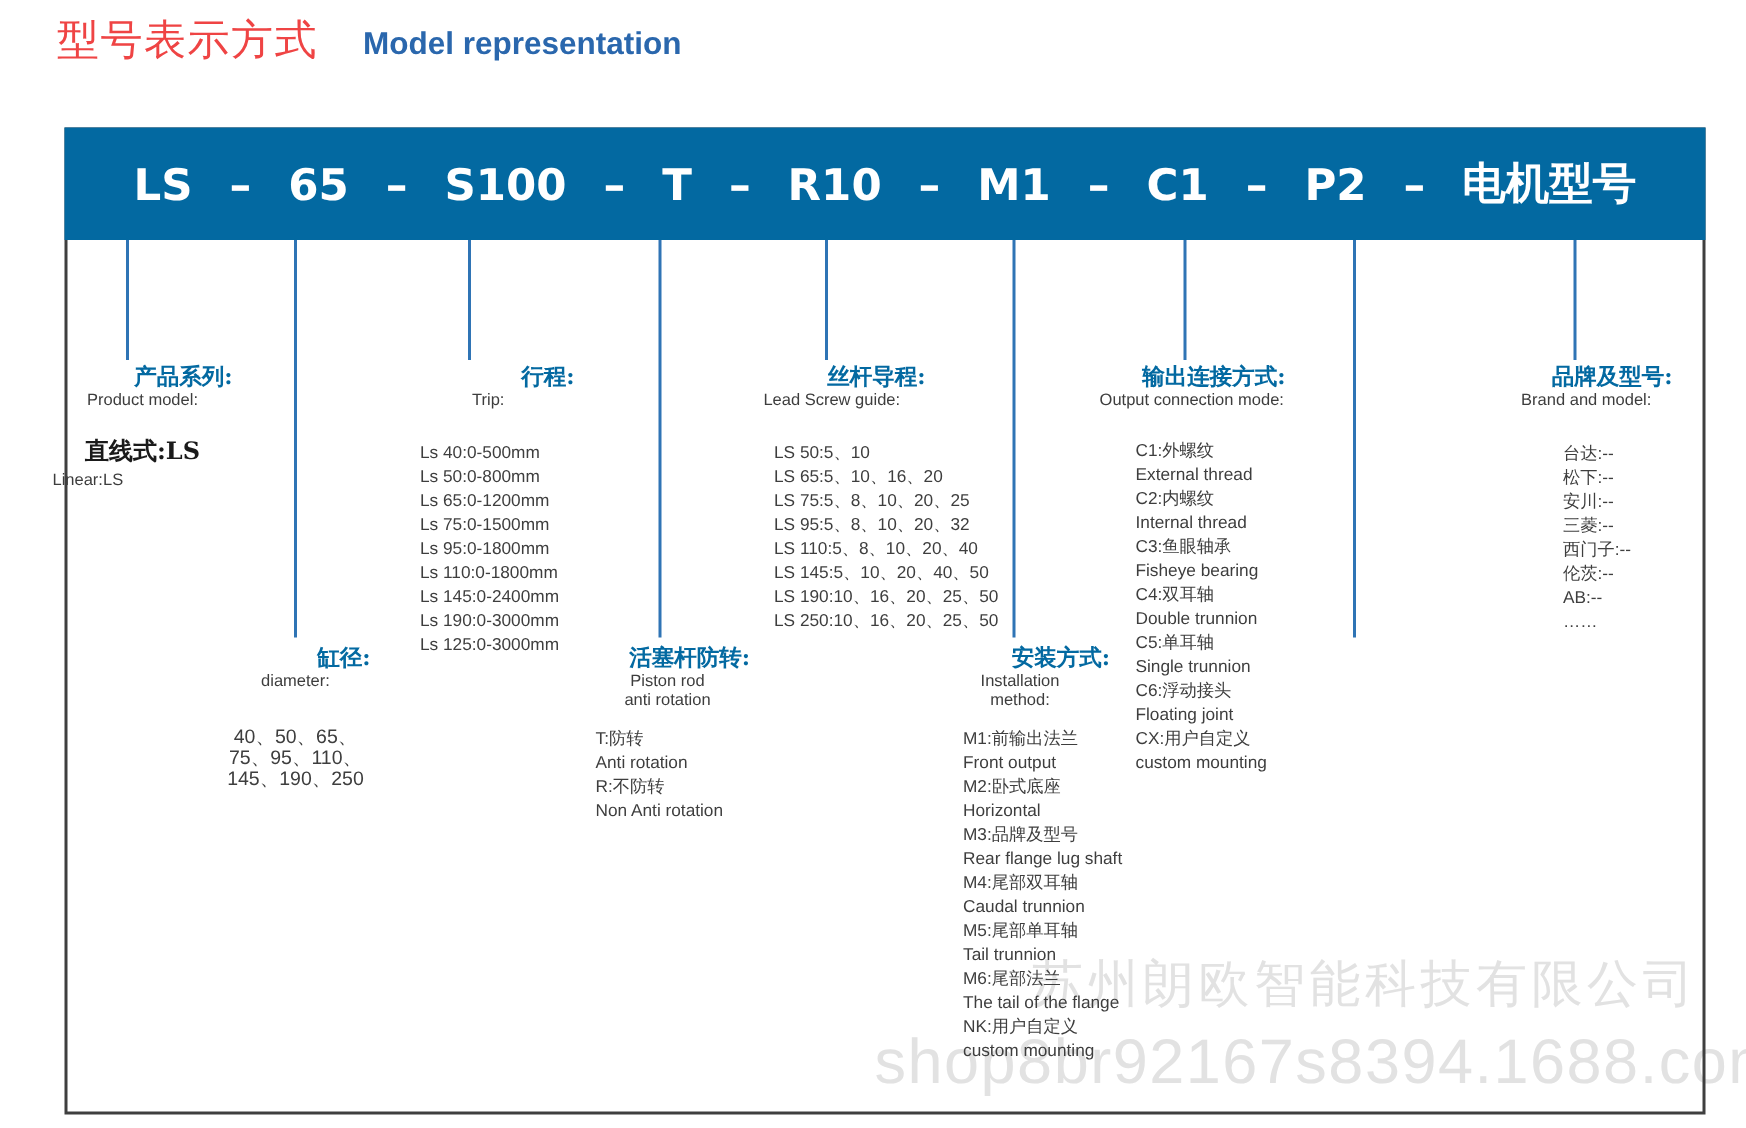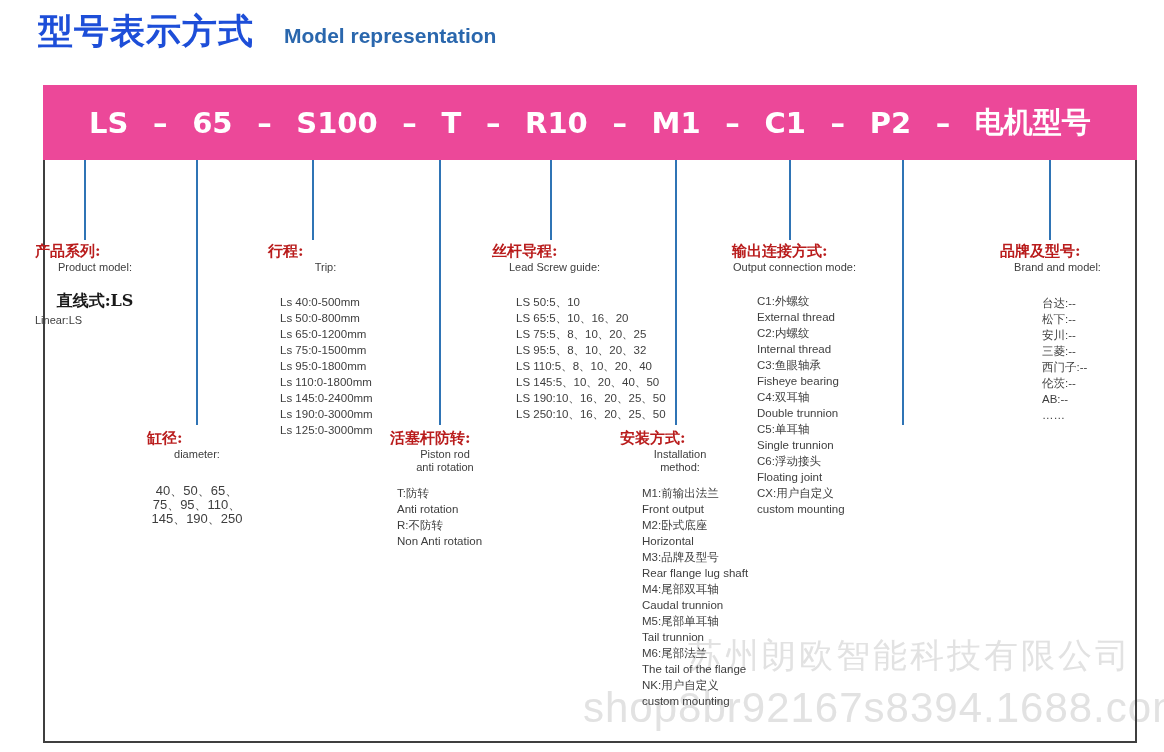--- a/index.html
+++ b/index.html
@@ -2,47 +2,47 @@
 <html><head>
 <meta charset="utf-8">
 <style>
   html,body{margin:0;padding:0;background:#fff;}
   body{width:1164px;height:752px;position:relative;overflow:hidden;
        font-family:"Liberation Sans",sans-serif;color:#3e3e3e;}
   .page{position:absolute;inset:0;}
 
   
   .title-row{position:absolute;left:38px;top:8px;display:flex;align-items:baseline;gap:30px;z-index:2;}
-  .title-zh{font-family:"DejaVu Sans",sans-serif;font-weight:bold;font-size:35px;color:#1d4ed8;letter-spacing:1px;}
+  .title-zh{font-family:"DejaVu Sans",sans-serif;font-weight:normal;font-size:28px;color:#ef4444;letter-spacing:1px;}
   .title-en{font-weight:bold;font-size:21px;color:#2a67ad;}
 
   
   .frame{position:absolute;left:43px;top:85px;width:1094px;height:658px;
          border:2px solid #3f3f3f;box-sizing:border-box;z-index:1;}
-  .model-bar{position:absolute;left:43px;top:85px;width:1094px;height:75px;background:#ec4899;
+  .model-bar{position:absolute;left:43px;top:85px;width:1094px;height:75px;background:#0369a1;
              display:flex;align-items:center;justify-content:space-between;
              padding:0 46px;box-sizing:border-box;z-index:3;}
   .model-seg{color:#fff;font-weight:bold;font-size:29px;font-family:"DejaVu Sans",sans-serif;white-space:nowrap;}
 
   
   .connector{position:absolute;width:2px;background:#2f74b5;z-index:2;}
   .c1{left:84px;top:160px;height:80px;}
   .c2{left:196px;top:160px;height:265px;}
   .c3{left:312px;top:160px;height:80px;}
   .c4{left:439px;top:160px;height:265px;}
   .c5{left:550px;top:160px;height:80px;}
   .c6{left:675px;top:160px;height:265px;}
   .c7{left:789px;top:160px;height:80px;}
   .c8{left:902px;top:160px;height:265px;}
   .c9{left:1049px;top:160px;height:80px;}
 
   
   .col{position:absolute;z-index:4;}
   .t-zh{font-family:"DejaVu Serif","Liberation Serif",serif;font-weight:bold;font-size:15px;
-        color:#b91c1c;text-align:left;line-height:17px;white-space:nowrap;}
+        color:#0369a1;text-align:right;line-height:17px;white-space:nowrap;}
   .t-en{font-size:11px;color:#3d3d3d;text-align:center;line-height:13px;margin-top:1px;white-space:pre-line;}
   .list{font-size:11.5px;color:#3e3e3e;line-height:16px;text-align:left;}
   .list .li{white-space:nowrap;}
   .list-center{text-align:center;}
   .list-center .li{white-space:nowrap;}
 
   .col-series{left:35px;top:243px;width:120px;}
   .val-zh{font-family:"DejaVu Serif","Liberation Serif",serif;font-weight:bold;font-size:16px;
           color:#1a1a1a;text-align:center;margin-top:17px;}
   .val-en{font-size:11px;color:#3d3d3d;text-align:left;margin-top:2px;}

